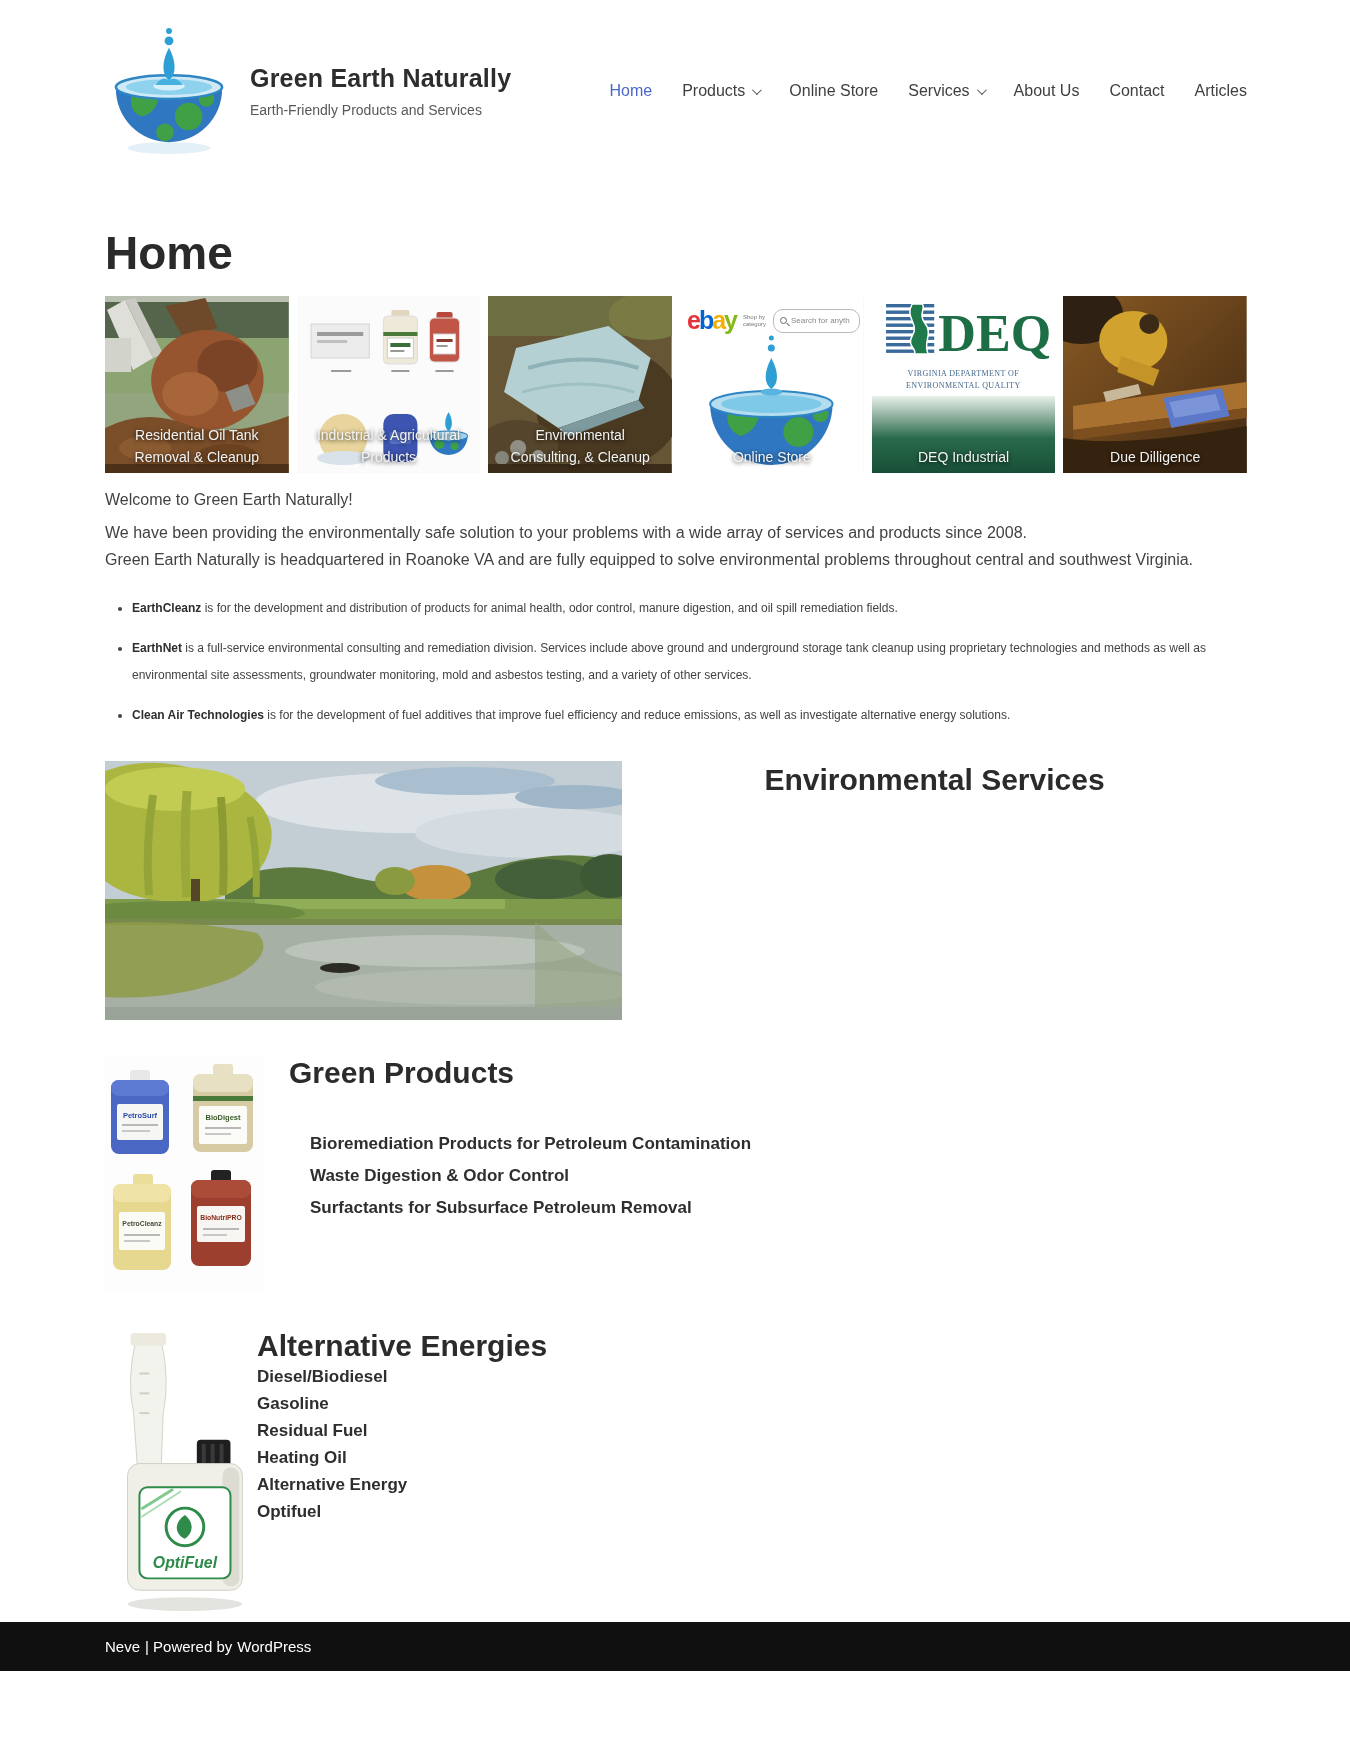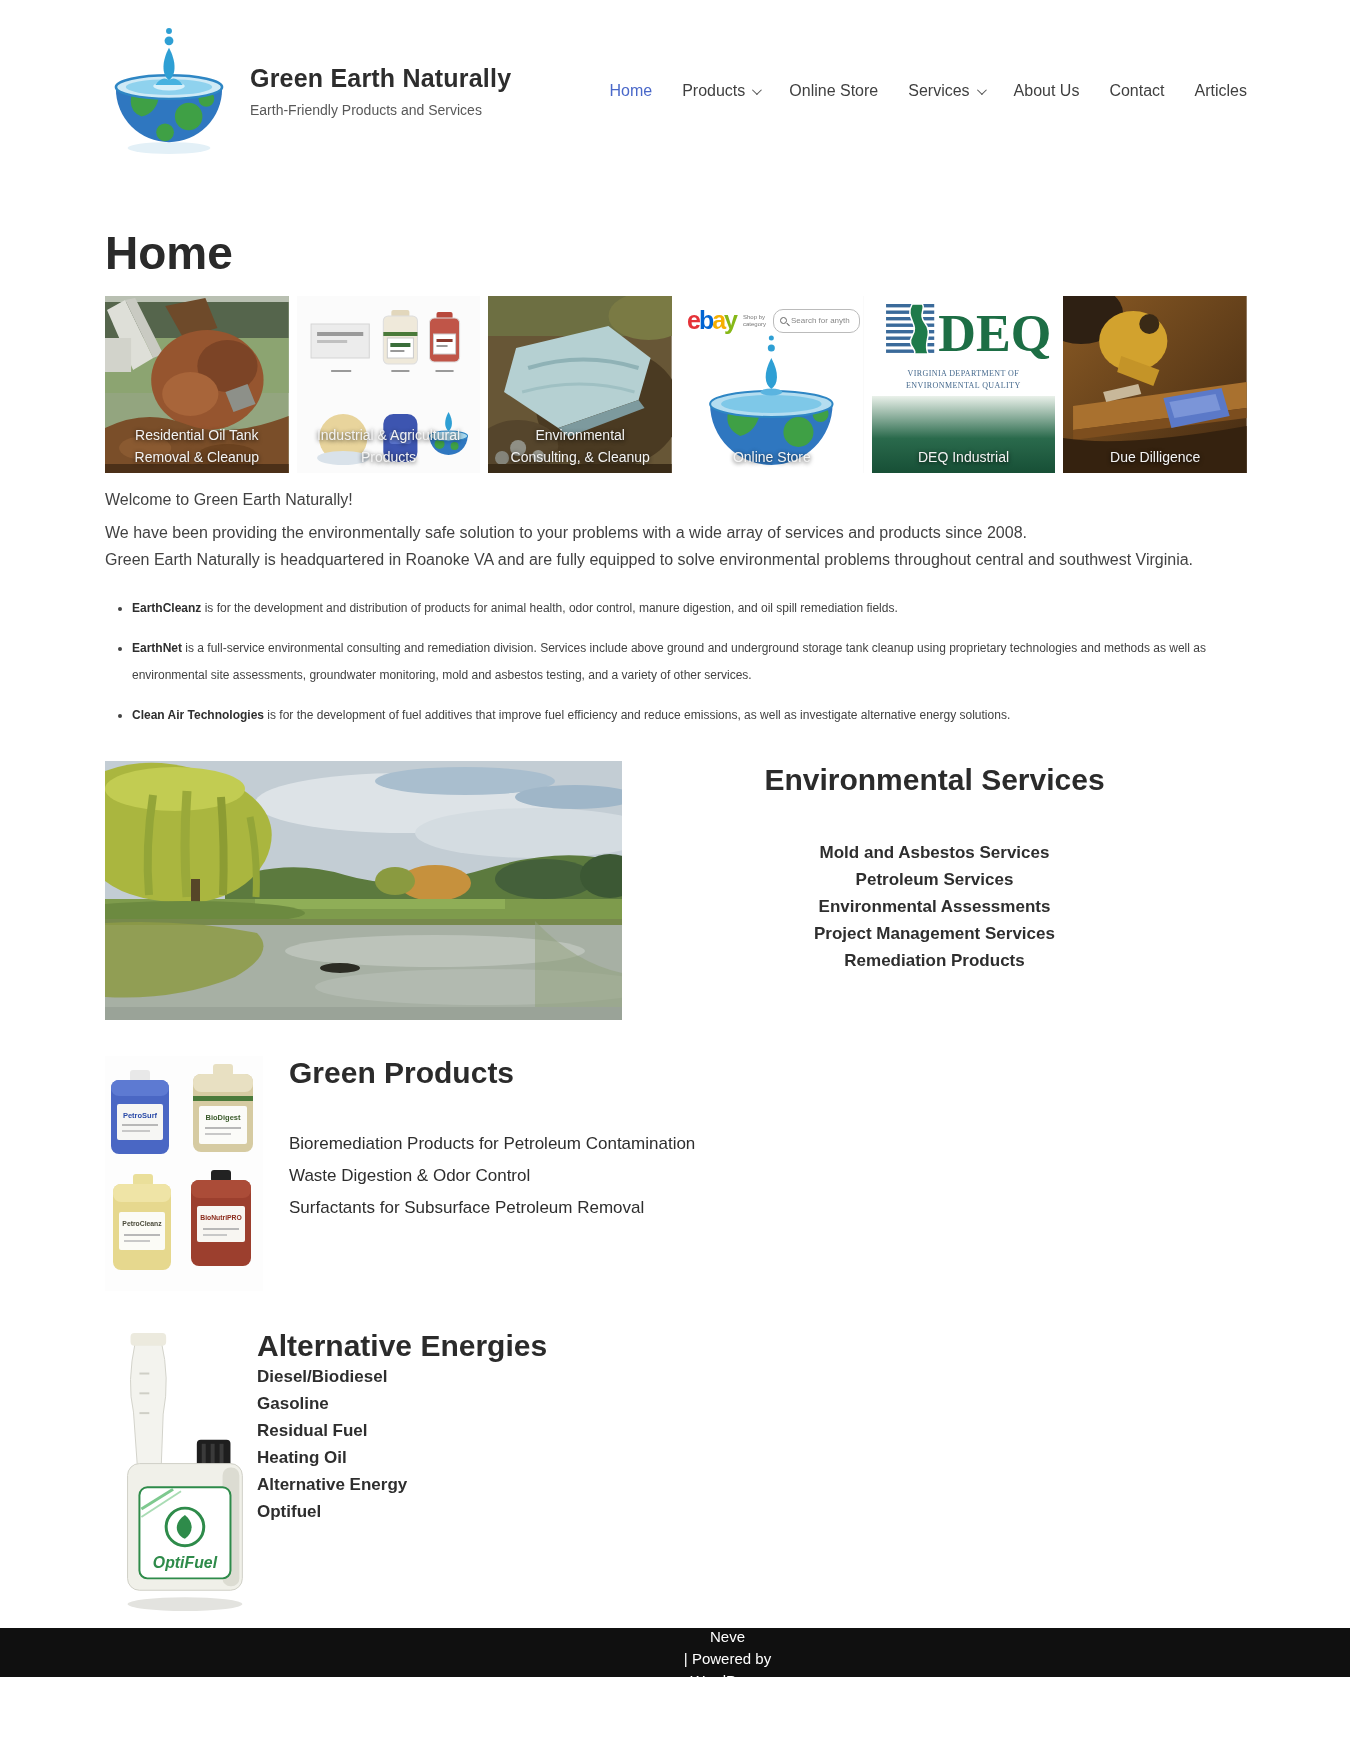--- a/index.html
+++ b/index.html
@@ -50,31 +50,31 @@
   .env-photo { width: 517px; height: 259px; flex: 0 0 auto; }
   .env-photo svg { width: 100%; height: 100%; display: block; }
   .env-right { flex: 1; text-align: center; padding-top: 2px; }
   h2.sec-heading { font-size: 30px; font-weight: bold; color: #2b2b2b; }
   .env-list { margin-top: 42px; font-size: 17px; font-weight: bold; color: #2e2e2e; line-height: 27px; }
   
   .gp-row { display: flex; margin-top: 36px; align-items: flex-start; }
   .gp-photo { width: 158px; height: 235px; flex: 0 0 auto; margin-right: 26px; }
   .gp-photo svg { width: 100%; height: 100%; display: block; }
   .gp-right h2 { margin-bottom: 38px; }
-  .gp-list { font-size: 17px; font-weight: normal; color: #2e2e2e; line-height: 32px; }
+  .gp-list { font-size: 17px; font-weight: bold; color: #2e2e2e; line-height: 32px; margin-left: 21px; }
   
   .ae-row { display: flex; margin-top: 38px; align-items: flex-start; }
   .ae-photo { width: 150px; height: 285px; flex: 0 0 auto; margin-right: 0; }
   .ae-photo svg { width: 100%; height: 100%; display: block; }
   .ae-right { padding-left: 2px; }
   .ae-right h2 { }
   .ae-list { font-size: 17px; font-weight: bold; color: #2e2e2e; line-height: 27px; }
   
-  .footer { margin-top: 14px; background: #101010; height: 49px; display: flex; align-items: center;
-            padding-left: 105px; color: #ffffff; font-size: 15px; gap: 5px; flex-direction: column; }
+  .footer { margin-top: 8px; background: #101010; height: 49px; display: flex; align-items: center;
+            padding-left: 105px; color: #ffffff; font-size: 15px; gap: 5px; }
   .footer a { color: #ffffff; text-decoration: none; cursor: pointer; }
 </style>
 </head>
 <body>
 
 <div class="header">
   <svg class="logo" viewBox="0 0 120 136">
     <defs>
       <clipPath id="lg-bowl">
           <path d="M6,66 a54,54 0 0 0 108,0 z"></path>
@@ -340,27 +340,20 @@
         <path d="M0,162 Q80,158 152,172 Q172,192 130,216 Q70,240 0,236 z" fill="#8d9b46" opacity="0.85"></path>
         <ellipse cx="330" cy="190" rx="150" ry="16" fill="#bcc3ba"></ellipse>
         <ellipse cx="380" cy="226" rx="170" ry="18" fill="#b2bab0"></ellipse>
         <ellipse cx="235" cy="207" rx="20" ry="5" fill="#2c2c24"></ellipse>
         <path d="M430,160 q40,42 87,52 V259 h-87 z" fill="#90a07a" opacity="0.5"></path>
         <rect y="246" width="517" height="13" fill="#9aa398"></rect>
       </svg>
     </div>
     <div class="env-right">
       <h2 class="sec-heading">Environmental Services</h2>
-      <div class="env-list">
-        <div>Mold and Asbestos Services</div>
-        <div>Petroleum Services</div>
-        <div>Environmental Assessments</div>
-        <div>Project Management Services</div>
-        <div>Remediation Products</div>
-      </div>
     </div>
   </div>
 
   <div class="gp-row">
     <div class="gp-photo">
       <svg viewBox="0 0 158 235">
         <rect width="158" height="235" fill="#fdfdfd"></rect>
         <rect x="25" y="14" width="20" height="12" rx="3" fill="#e8e8e8"></rect>
         <rect x="6" y="24" width="58" height="74" rx="8" fill="#4a67c4"></rect>
         <rect x="6" y="24" width="58" height="16" rx="8" fill="#5d7ad2"></rect>

